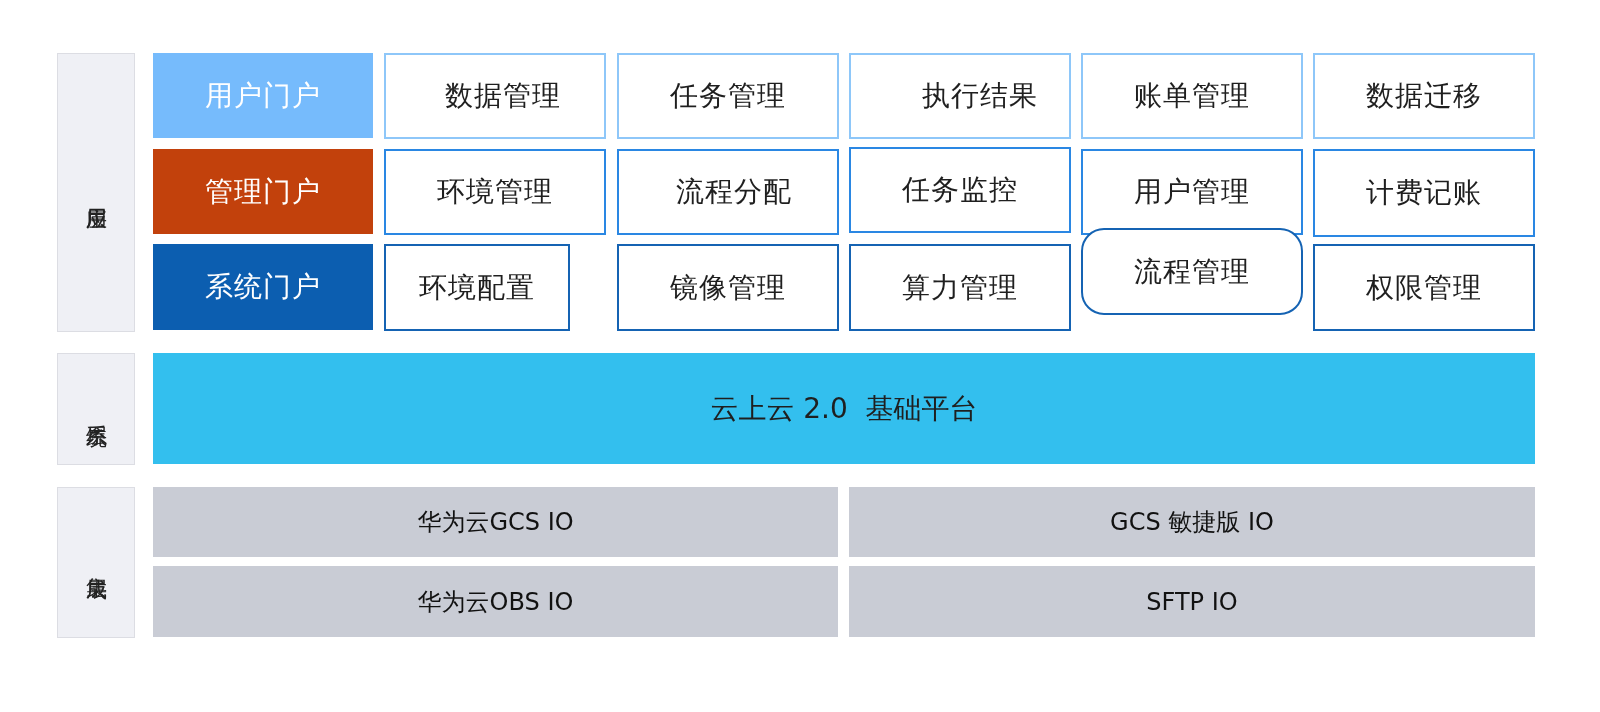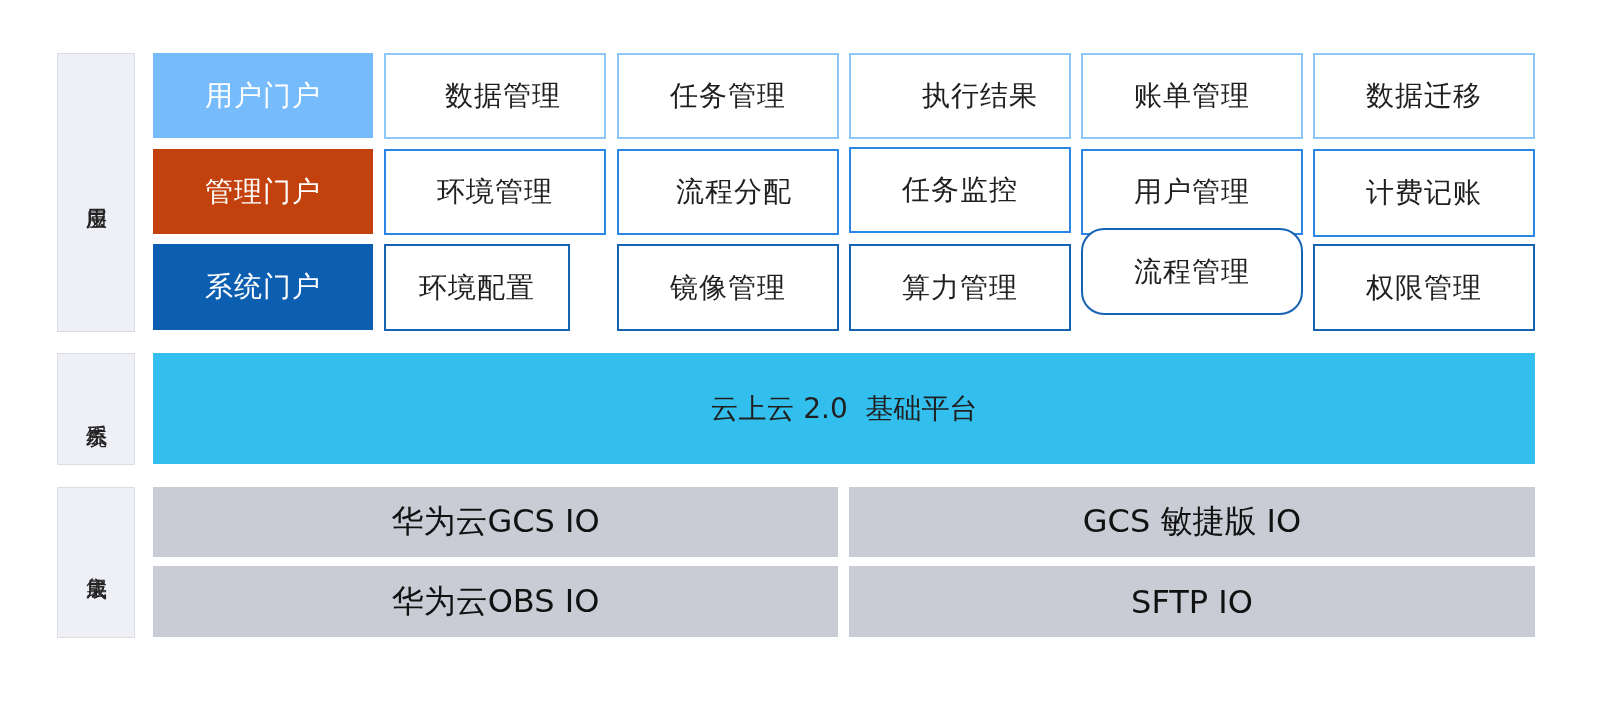--- a/index.html
+++ b/index.html
@@ -10,21 +10,21 @@
                  align-items: center; justify-content: center; }
   .layer-label span { writing-mode: vertical-rl; text-orientation: upright;
                       font-size: 21px; letter-spacing: 1px; color: #222; line-height: 1; }
   .portal { display: flex; align-items: center; justify-content: center;
             color: #ffffff; font-size: 28px; letter-spacing: 1px; }
   .cell { background: #ffffff; display: flex; align-items: center; justify-content: center;
           font-size: 28px; color: #1f1f1f; letter-spacing: 1px; border-style: solid; border-width: 2px; }
   .sysbar { display: flex; align-items: center; justify-content: center;
             font-size: 28px; color: #1f1f1f; }
   .io { background: #c9ccd5; display: flex; align-items: center; justify-content: center;
-        font-size: 32px; color: #111; }
+        font-size: 24px; color: #111; }
 </style>
 </head>
 <body>
 
 <div class="abs layer-label" style="left:57px; top:53px; width:78px; height:279px;">
   <span>应用层</span>
 </div>
 <div class="abs layer-label" style="left:57px; top:353px; width:78px; height:112px;">
   <span>系统层</span>
 </div>

